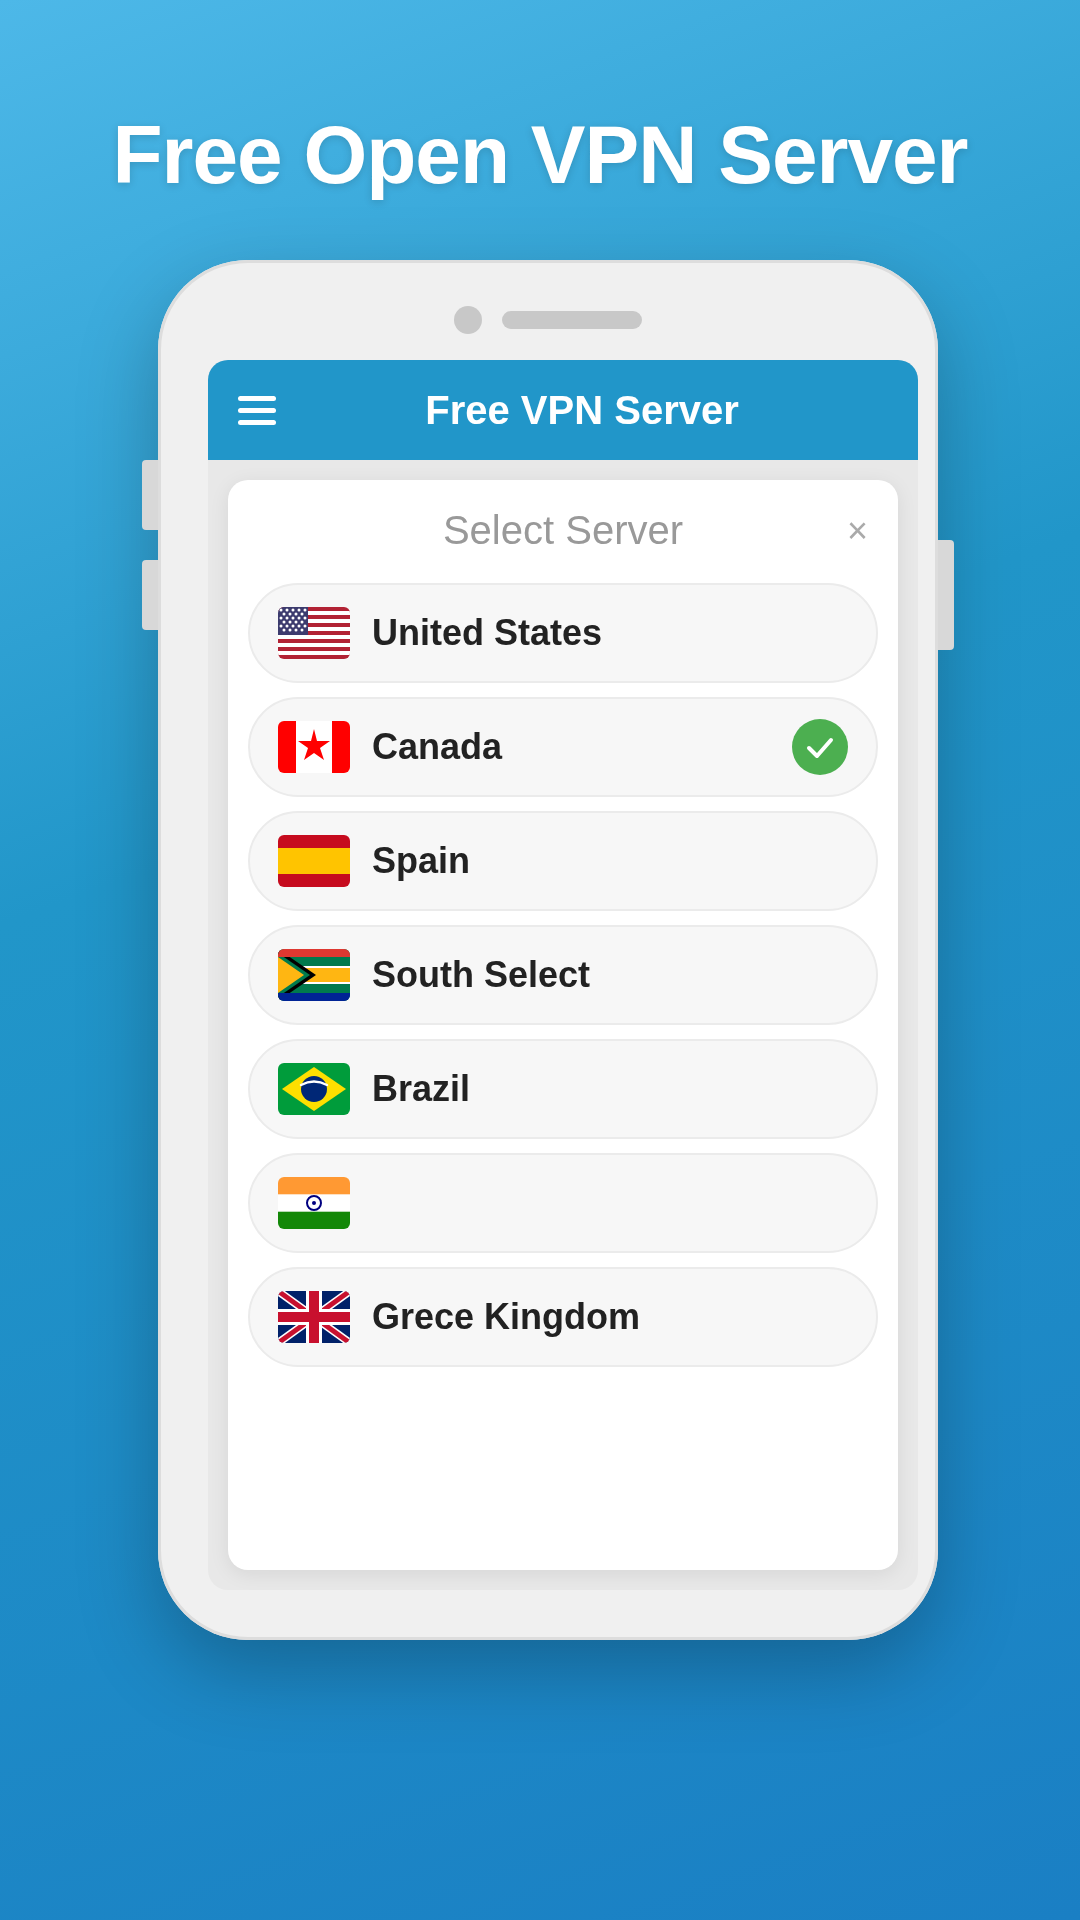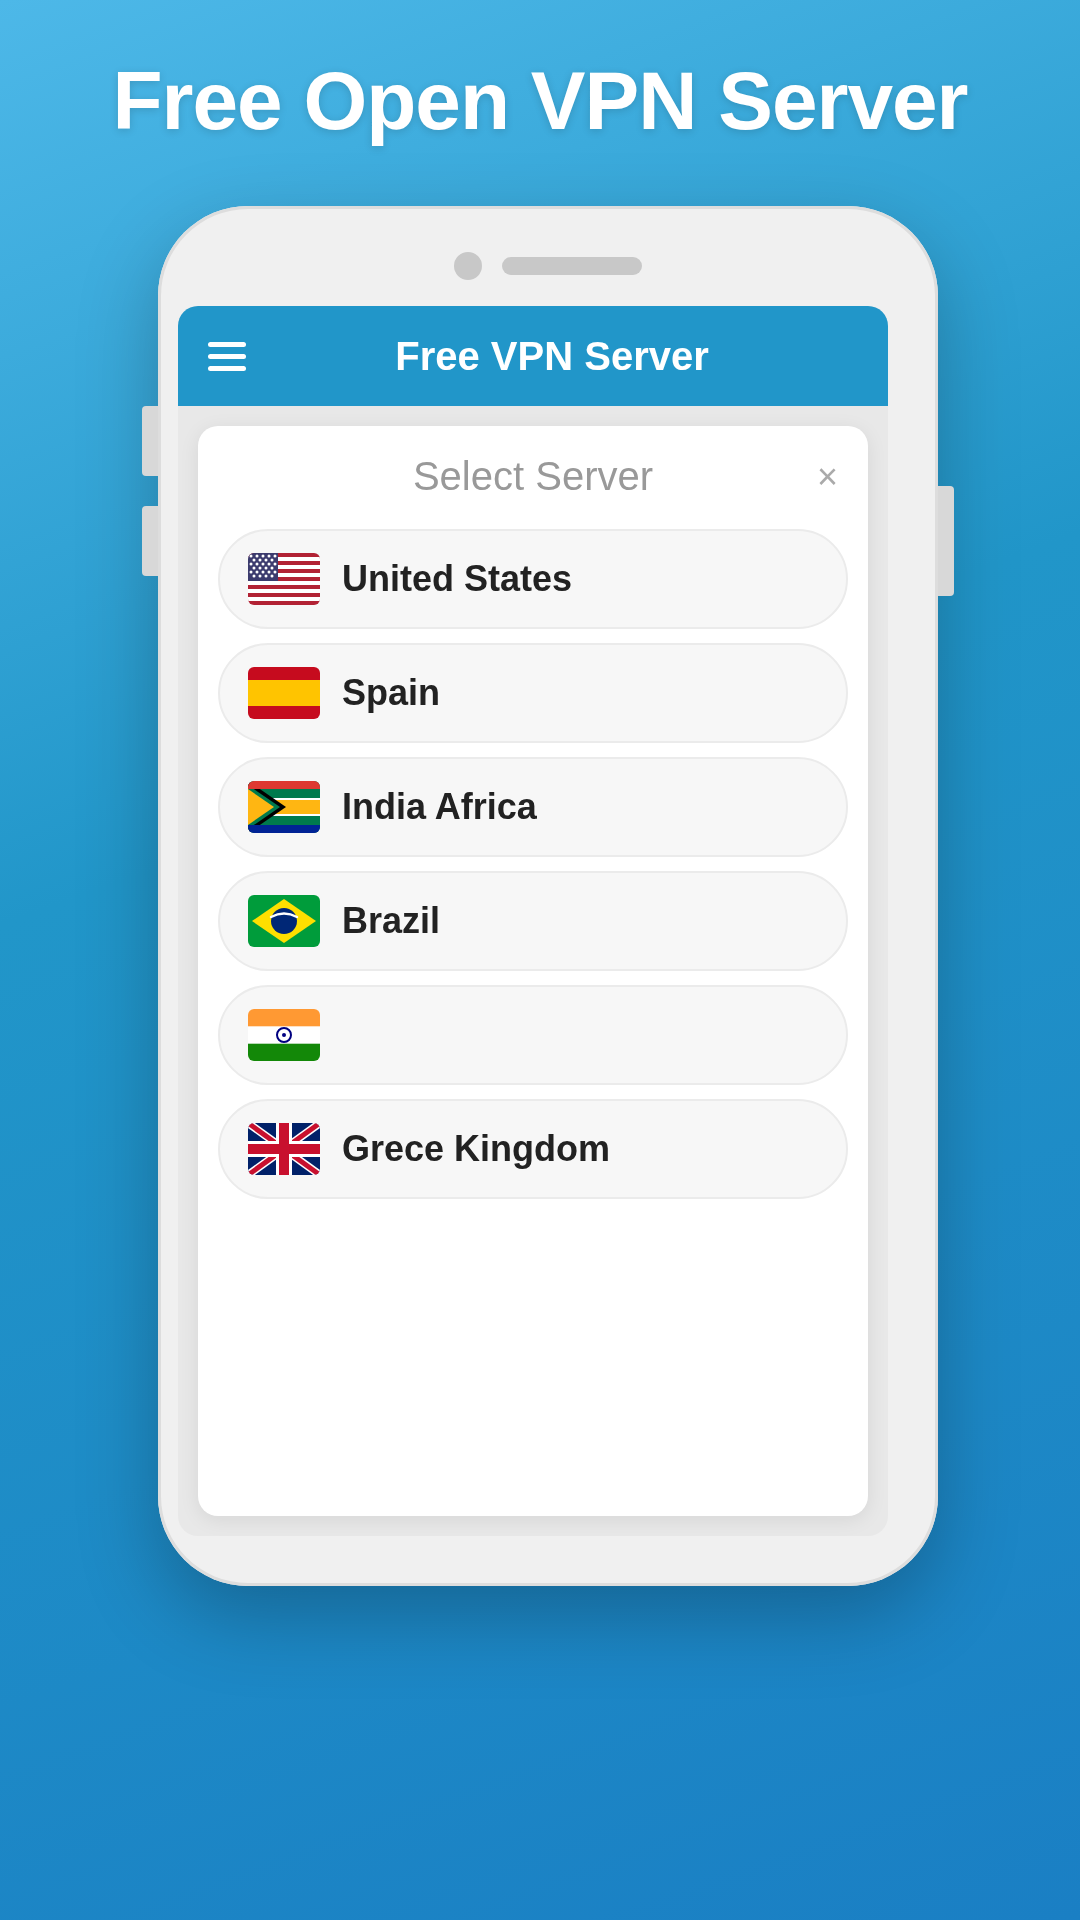--- a/index.html
+++ b/index.html
@@ -11,21 +11,21 @@
       font-family: -apple-system, BlinkMacSystemFont, 'Segoe UI', Helvetica, Arial, sans-serif;
       overflow: hidden;
       display: flex;
       flex-direction: column;
       align-items: center;
     }
 
     
     .header-area {
       text-align: center;
-      margin-top: 56px;
+      margin-top: 110px;
       margin-bottom: 60px;
     }
 
     .header-title {
       font-size: 82px;
       font-weight: 900;
       color: #ffffff;
       line-height: 1.1;
       text-shadow: 0 2px 8px rgba(0,0,0,0.15);
       letter-spacing: -1px;
@@ -42,21 +42,21 @@
 
     
     .phone-mockup {
       width: 780px;
       height: 1380px;
       background: #f0f0f0;
       border-radius: 90px;
       box-shadow: 0 30px 80px rgba(0,0,0,0.25), inset 0 0 0 3px #ddd;
       display: flex;
       flex-direction: column;
-      align-items: flex-start;
+      align-items: flex-end;
       position: relative;
       padding: 30px 20px 20px;
       margin-left: 16px;
     }
 
     
     .phone-top {
       width: 100%;
       height: 60px;
       display: flex;
@@ -344,20 +344,36 @@
                 <circle cx="6" cy="23" r="1.5"></circle>
                   <circle cx="12" cy="23" r="1.5"></circle>
                   <circle cx="18" cy="23" r="1.5"></circle>
                   <circle cx="24" cy="23" r="1.5"></circle>
               </g>
             </svg>
           </div>
           <span class="country-name">United States</span>
         </div>
 
+        <div class="server-item">
+          <div class="flag">
+            <svg viewBox="0 0 72 52" xmlns="http://www.w3.org/2000/svg">
+              <rect width="18" height="52" fill="#FF0000"></rect>
+              <rect x="54" width="18" height="52" fill="#FF0000"></rect>
+              <rect x="18" width="36" height="52" fill="white"></rect>
+              <polygon points="36,8 39,20 52,20 42,27 46,39 36,32 26,39 30,27 20,20 33,20" fill="#FF0000"></polygon>
+            </svg>
+          </div>
+          <span class="country-name">Canada</span>
+          <div class="check-badge">
+            <svg viewBox="0 0 34 34" fill="none" xmlns="http://www.w3.org/2000/svg">
+              <polyline points="6,18 14,26 28,10" stroke="white" stroke-width="4" stroke-linecap="round" stroke-linejoin="round"></polyline>
+            </svg>
+          </div>
+        </div>
 
         <div class="server-item">
           <div class="flag">
             <svg viewBox="0 0 72 52" xmlns="http://www.w3.org/2000/svg">
               <rect width="72" height="52" fill="#c60b1e"></rect>
               <rect y="13" width="72" height="26" fill="#ffc400"></rect>
             </svg>
           </div>
           <span class="country-name">Spain</span>
         </div>
@@ -368,21 +384,21 @@
               <rect width="72" height="52" fill="#007A4D"></rect>
               <rect y="17" width="72" height="18" fill="white"></rect>
               <rect y="19" width="72" height="14" fill="#FFB612"></rect>
               <polygon points="0,0 38,26 0,52" fill="black"></polygon>
               <polygon points="0,4 32,26 0,48" fill="#007A4D"></polygon>
               <polygon points="0,8 26,26 0,44" fill="#FFB612"></polygon>
               <rect x="0" y="0" width="72" height="8" fill="#DE3831"></rect>
               <rect x="0" y="44" width="72" height="8" fill="#002395"></rect>
             </svg>
           </div>
-          <span class="country-name">India Africa</span>
+          <span class="country-name">South Select</span>
         </div>
 
         <div class="server-item">
           <div class="flag">
             <svg viewBox="0 0 72 52" xmlns="http://www.w3.org/2000/svg">
               <rect width="72" height="52" fill="#009C3B"></rect>
               <polygon points="36,4 68,26 36,48 4,26" fill="#FEDF00"></polygon>
               <circle cx="36" cy="26" r="13" fill="#002776"></circle>
               <path d="M23,22 Q36,15 49,22" stroke="white" stroke-width="2.5" fill="none" stroke-linecap="round"></path>
             </svg>

